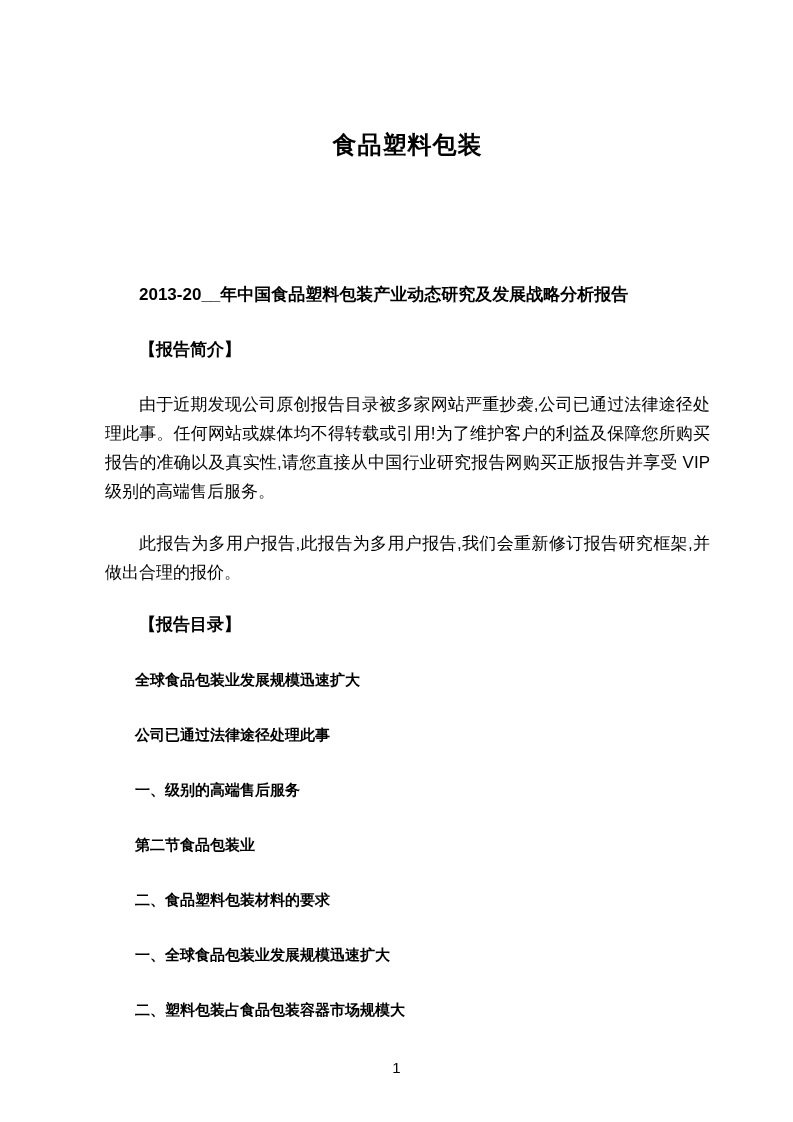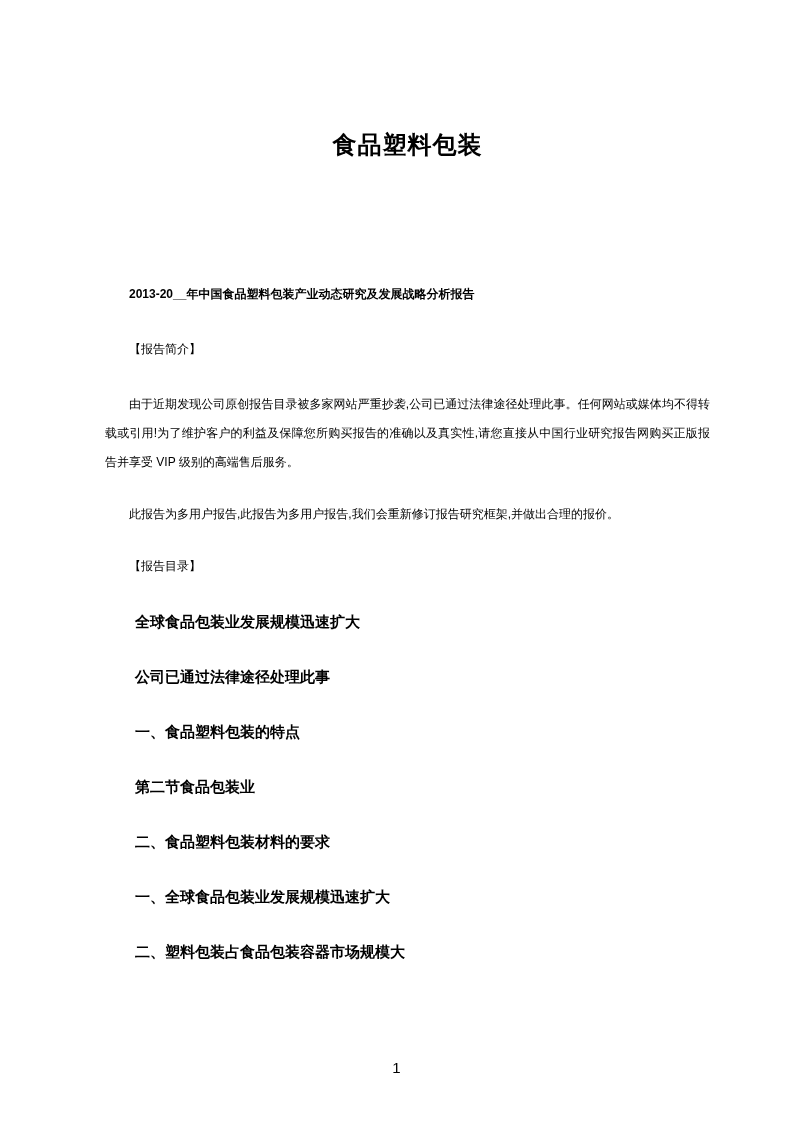--- a/index.html
+++ b/index.html
@@ -25,30 +25,30 @@
   }
   .doc-title {
     text-align: center;
     font-size: 24px;
     font-weight: bold;
     line-height: 34px;
     margin: 0 0 118px 0;
     letter-spacing: 1px;
   }
   .block {
-    font-size: 12px;
+    font-size: 17px;
     line-height: 29px;
     text-indent: 2em;
     margin: 0 0 26px 0;
   }
   .report-title {
     font-weight: bold;
   }
   .section-heading {
-    font-weight: normal;
+    font-weight: bold;
   }
   .paragraph {
     text-align: justify;
     margin-bottom: 23px;
   }
   .toc-list {
     margin: 0;
     padding: 0;
   }
   .toc-item {
@@ -84,21 +84,21 @@
   <p class="block paragraph">由于近期发现公司原创报告目录被多家网站严重抄袭,公司已通过法律途径处理此事。任何网站或媒体均不得转载或引用!为了维护客户的利益及保障您所购买报告的准确以及真实性,请您直接从中国行业研究报告网购买正版报告并享受 VIP 级别的高端售后服务。</p>
       <p class="block paragraph">此报告为多用户报告,此报告为多用户报告,我们会重新修订报告研究框架,并做出合理的报价。</p>
     </div>
 
   <div class="block section-heading">【报告目录】</div>
 
   <div class="toc-list">
 
   <div class="toc-item">全球食品包装业发展规模迅速扩大</div>
       <div class="toc-item">公司已通过法律途径处理此事</div>
-      <div class="toc-item">一、食品塑料包装的特点</div>
+      <div class="toc-item">一、级别的高端售后服务</div>
       <div class="toc-item">第二节食品包装业</div>
       <div class="toc-item">二、食品塑料包装材料的要求</div>
       <div class="toc-item">一、全球食品包装业发展规模迅速扩大</div>
       <div class="toc-item">二、塑料包装占食品包装容器市场规模大</div>
     </div>
 
   <div class="page-number">1</div>
 
 </div>
 

